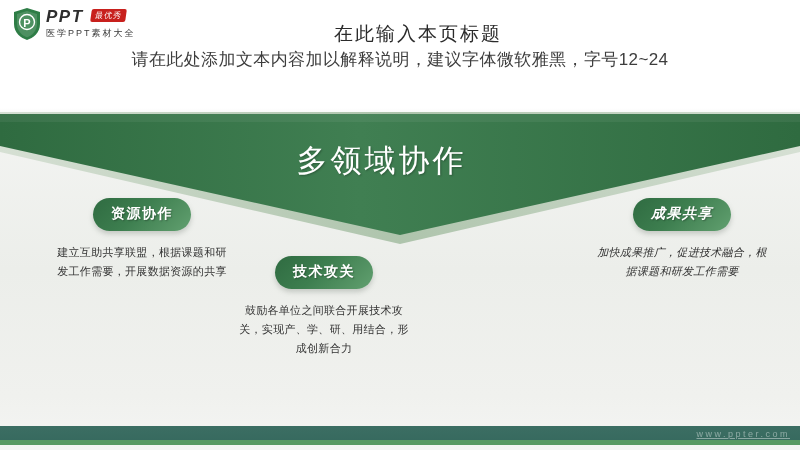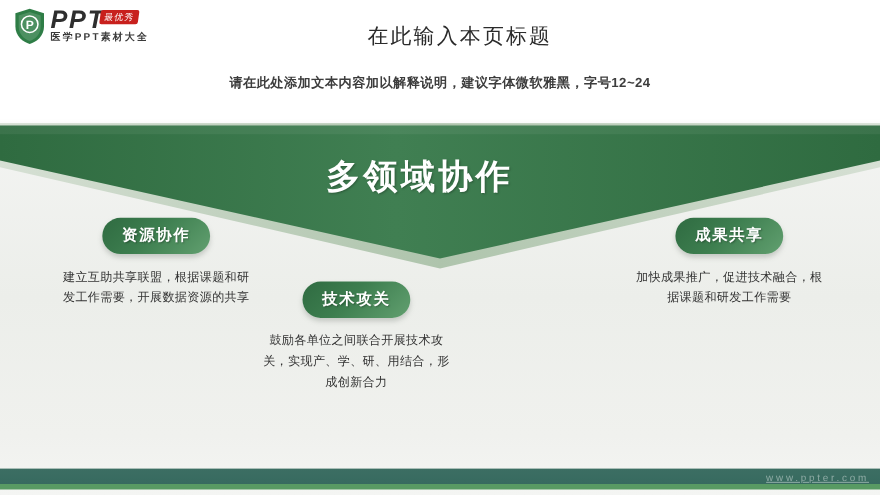--- a/index.html
+++ b/index.html
@@ -30,21 +30,21 @@
     position: absolute;
     left: 0;
     top: 0;
     width: 30px;
     height: 34px;
   }
   .logo-ppt {
     position: absolute;
     left: 34px;
     top: 1px;
-    font-size: 23px;
+    font-size: 17px;
     font-weight: bold;
     font-style: italic;
     letter-spacing: 1.5px;
     color: #2e2e2e;
     line-height: 18px;
   }
   .logo-badge {
     position: absolute;
     left: 79px;
     top: 2px;
@@ -60,46 +60,44 @@
     transform: skewX(-8deg);
   }
   .logo-sub {
     position: absolute;
     left: 34px;
     top: 20px;
     font-size: 9px;
     color: #3a3a3a;
     letter-spacing: 2px;
     white-space: nowrap;
-    font-weight: bold;
   }
 
   
   .header {
     position: absolute;
     left: 0;
     top: 18px;
     width: 800px;
     text-align: center;
   }
   .page-title {
     font-size: 19px;
     font-weight: normal;
     color: #2b2b2b;
     letter-spacing: 2px;
     line-height: 32px;
     padding-left: 36px;
   }
   .page-subtitle {
-    margin-top: 16px;
-    font-size: 12px;
+    margin-top: 0;
+    font-size: 17px;
     color: #3d3d3d;
     line-height: 19px;
     letter-spacing: 0.4px;
-    font-weight: bold;
   }
 
   
   .banner-wrap {
     position: absolute;
     left: 0;
     top: 112px;
     width: 800px;
     height: 135px;
   }
@@ -110,21 +108,21 @@
     width: 800px;
     height: 135px;
   }
   .banner-label {
     position: absolute;
     left: 0;
     top: 28px;
     width: 763px;
     text-align: center;
     font-size: 31px;
-    font-weight: bold;
+    font-weight: normal;
     color: #ffffff;
     letter-spacing: 3px;
     text-shadow: 1px 1px 2px rgba(0,0,0,0.28);
   }
 
   
   .col {
     position: absolute;
     text-align: center;
   }
@@ -145,21 +143,21 @@
     margin-top: 12px;
     font-size: 11px;
     line-height: 19px;
     color: #333333;
     letter-spacing: 0.3px;
   }
 
   .col-1 { left: 52px;  top: 198px; width: 180px; }
   .col-2 { left: 238px; top: 256px; width: 172px; }
   .col-3 { left: 408px; top: 256px; width: 172px; }
-  .col-4 { left: 573px; top: 198px; width: 180px; }
+  .col-4 { left: 592px; top: 198px; width: 180px; font-style: italic; }
 
   
   .footer-bar {
     position: absolute;
     left: 0;
     bottom: 10px;
     width: 800px;
     height: 14px;
     background: linear-gradient(180deg, #3c6e63 0%, #376a5f 100%);
   }

